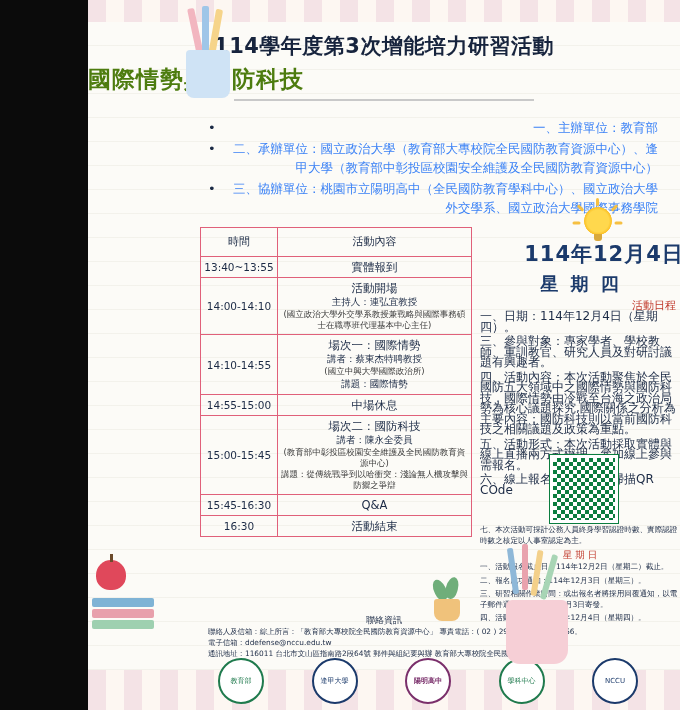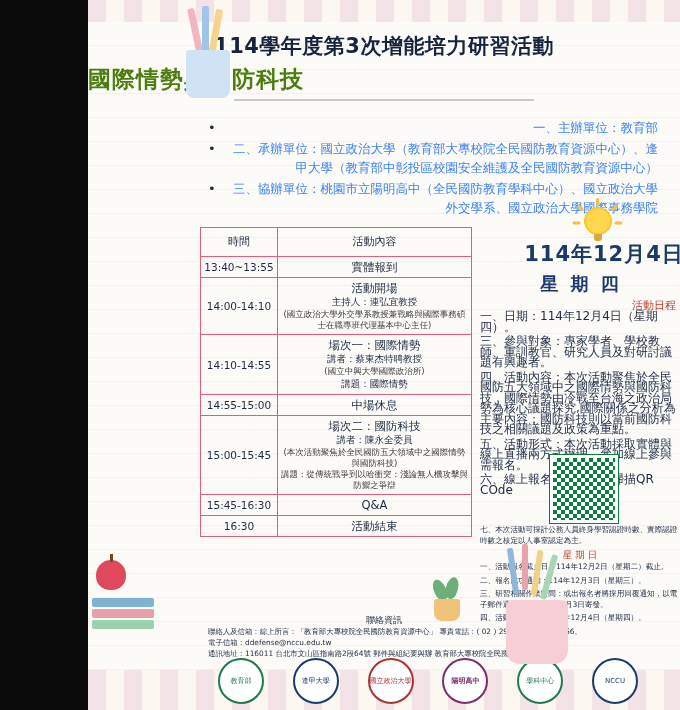--- a/index.html
+++ b/index.html
@@ -145,21 +145,21 @@
           <td class="time">14:55-15:00</td>
           <td class="content">
             <span class="c-main">中場休息</span>
           </td>
         </tr>
         <tr>
           <td class="time">15:00-15:45</td>
           <td class="content">
             <span class="c-main">場次二：國防科技</span>
             <span class="c-note">講者：陳永全委員</span>
-            <span class="c-sub">(本次活動聚焦於全民國防五大領域中之國際情勢與國防科技)</span>
+            <span class="c-sub">(教育部中彰投區校園安全維護及全民國防教育資源中心)</span>
             <span class="c-sub">講題：從傳統戰爭到以哈衝突：淺論無人機攻擊與防禦之爭辯</span>
           </td>
         </tr>
         <tr>
           <td class="time">15:45-16:30</td>
           <td class="content">
             <span class="c-main">Q&amp;A</span>
           </td>
         </tr>
         <tr>
@@ -209,21 +209,20 @@
     <div class="contact-title">聯絡資訊</div>
     <div class="contact">
       <p>聯絡人及信箱：綜上所言：「教育部大專校院全民國防教育資源中心」   專責電話：( 02 ) 29393091分機50056。</p>
       <p>電子信箱：ddefense@nccu.edu.tw</p>
       <p>通訊地址：116011 台北市文山區指南路2段64號 郵件與組紀要與辦 教育部大專校院全民國防教育資源中心</p>
     </div>
 
     <div class="logos">
       <div class="logo g">教育部</div>
       <div class="logo b">逢甲大學</div>
-      <div class="logo r">國立政治大學</div>
       <div class="logo p">陽明高中</div>
       <div class="logo g">學科中心</div>
       <div class="logo b">NCCU</div>
     </div>
 
     <div class="pencils">
       <div class="pen" style="left:12px;top:2px;background:#f2b6c0;transform:rotate(-12deg);"></div>
       <div class="pen" style="left:22px;top:0px;background:#9fc6e8;"></div>
       <div class="pen" style="left:32px;top:3px;background:#f6d48a;transform:rotate(10deg);"></div>
       <div class="cup" style="left:6px;top:44px;"></div>

